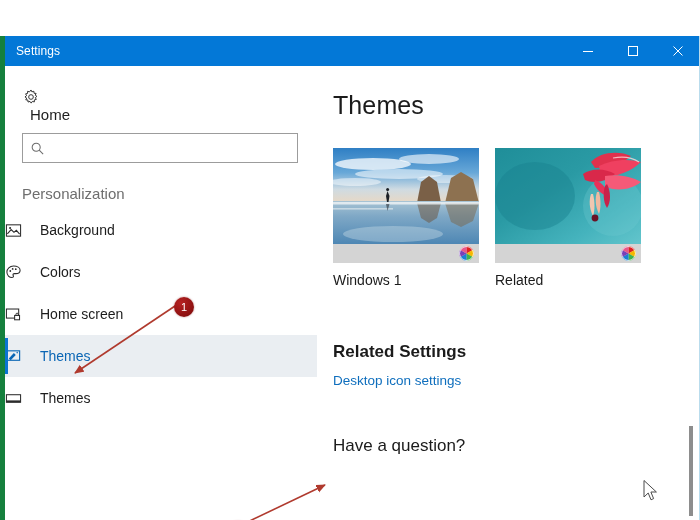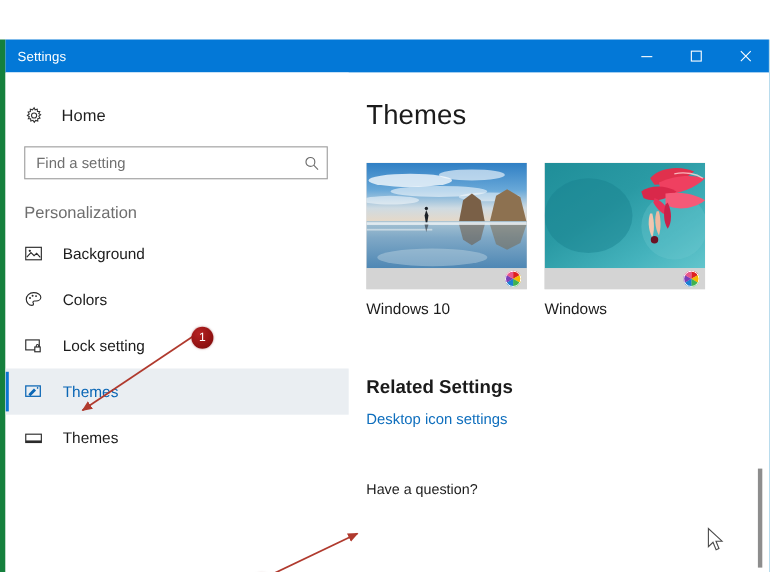--- a/index.html
+++ b/index.html
@@ -72,24 +72,24 @@
     width: 312px;
     flex: 0 0 312px;
     position: relative;
     background: #ffffff;
     padding-top: 22px;
     box-sizing: border-box;
   }
 
   #home-row {
     display: flex;
-    align-items: center;
     height: 34px;
     padding-left: 17px;
     margin-bottom: 11px;
+    flex-direction: column;
   }
   #home-row .ico { width: 26px; display: flex; align-items: center; }
   #home-label {
     font-size: 15px;
     color: #1f1f1f;
     margin-left: 8px;
   }
 
   #search-wrap {
     margin: 0 19px 0 17px;
@@ -122,21 +122,20 @@
     font-size: 15px;
     color: #6e6e6e;
     margin: 22px 0 7px 17px;
   }
 
   .nav-item {
     position: relative;
     height: 42px;
     display: flex;
     align-items: center;
-    padding-left: 17px;
     box-sizing: border-box;
   }
   .nav-item .ico {
     width: 24px;
     display: flex;
     align-items: center;
     justify-content: flex-start;
   }
   .nav-item .nav-label {
     font-size: 14px;
@@ -221,21 +220,21 @@
   }
   #related-link {
     display: inline-block;
     font-size: 13.5px;
     color: #0e6ebd;
     margin-top: 11px;
     text-decoration: none;
     cursor: pointer;
   }
   #question-heading {
-    font-size: 13px;
+    font-size: 17px;
     color: #1b1b1b;
     margin: 47px 0 0 0;
     font-weight: normal;
   }
 
   
   #scroll-track {
     position: absolute;
     right: 4px;
     top: 0;
@@ -311,21 +310,20 @@
             <g fill="none" stroke="#333333" stroke-width="1.1">
               <circle cx="10" cy="10" r="2.6"></circle>
               <path d="M10 2.2 L11 4.3 L13.2 3.6 L13.4 5.9 L15.7 6 L14.7 8 L16.6 9.3 L14.8 10.7 L15.9 12.7 L13.7 13.2 L13.7 15.5 L11.5 14.9 L10.2 16.8 L8.9 14.9 L6.7 15.6 L6.5 13.3 L4.2 13.2 L5.2 11.2 L3.3 9.9 L5.1 8.5 L4 6.5 L6.2 6 L6.2 3.7 L8.4 4.3 Z"></path>
             </g>
           </svg>
         </span>
         <span id="home-label">Home</span>
       </div>
 
       <div id="search-wrap">
-        <input id="search-input" type="text" placeholder="Find a setting" style="">
         <span id="search-icon-box">
           <svg width="15" height="15" viewBox="0 0 16 16">
             <g fill="none" stroke="#6b6b6b" stroke-width="1.1">
               <circle cx="6.6" cy="6.6" r="4.3"></circle>
               <path d="M9.8 9.8 L14 14"></path>
             </g>
           </svg>
         </span>
       </div>
 
@@ -355,21 +353,21 @@
       </div>
 
       <div class="nav-item">
         <span class="ico">
           <svg width="17" height="17" viewBox="0 0 18 18">
             <rect x="1.5" y="3.2" width="13" height="9.6" fill="none" stroke="#2b2b2b" stroke-width="1.1"></rect>
             <rect x="10.2" y="10" width="5.2" height="4.6" fill="#ffffff" stroke="#2b2b2b" stroke-width="1.1"></rect>
             <path d="M11.6 10 V8.8 a1.2 1.2 0 0 1 2.4 0 V10" fill="none" stroke="#2b2b2b" stroke-width="1"></path>
           </svg>
         </span>
-        <span class="nav-label">Lock setting</span>
+        <span class="nav-label">Home screen</span>
       </div>
 
       <div class="nav-item selected">
         <span class="ico">
           <svg width="17" height="17" viewBox="0 0 18 18">
             <rect x="1.5" y="3" width="14" height="10" fill="none" stroke="#0a66b5" stroke-width="1.2"></rect>
             <path d="M4 11 L9.4 5.4 L11.4 7.4 L6 13 Z" fill="#0a66b5"></path>
             <path d="M11.9 4.9 L12.9 3.9 L13.9 4.9 L12.9 5.9 Z" fill="#0a66b5"></path>
           </svg>
         </span>
@@ -437,21 +435,21 @@
                   <path d="M10 10 L18.7 5 A10 10 0 0 1 18.7 15 Z" fill="#f5b800"></path>
                   <path d="M10 10 L18.7 15 A10 10 0 0 1 10 20 Z" fill="#3fb34f"></path>
                   <path d="M10 10 L10 20 A10 10 0 0 1 1.3 15 Z" fill="#1a7fd4"></path>
                   <path d="M10 10 L1.3 15 A10 10 0 0 1 1.3 5 Z" fill="#7a3fb8"></path>
                   <path d="M10 10 L1.3 5 A10 10 0 0 1 10 0 Z" fill="#e8568a"></path>
                   <circle cx="10" cy="10" r="9.3" fill="none" stroke="#ffffff" stroke-width="1.2"></circle>
                 </g>
               </svg>
             </div>
           </div>
-          <div class="theme-name">Windows 10</div>
+          <div class="theme-name">Windows 1</div>
         </div>
 
         <div class="theme-tile">
           <div class="theme-thumb">
             <div class="thumb-art">
               <svg width="146" height="96" viewBox="0 0 146 96" preserveAspectRatio="none">
                 <defs>
                   <linearGradient id="teal" x1="0" y1="0" x2="1" y2="1">
                     <stop offset="0%" stop-color="#1f8e99"></stop>
                     <stop offset="40%" stop-color="#2a9aa4"></stop>
@@ -484,21 +482,21 @@
                   <path d="M10 10 L18.7 5 A10 10 0 0 1 18.7 15 Z" fill="#f5b800"></path>
                   <path d="M10 10 L18.7 15 A10 10 0 0 1 10 20 Z" fill="#3fb34f"></path>
                   <path d="M10 10 L10 20 A10 10 0 0 1 1.3 15 Z" fill="#1a7fd4"></path>
                   <path d="M10 10 L1.3 15 A10 10 0 0 1 1.3 5 Z" fill="#7a3fb8"></path>
                   <path d="M10 10 L1.3 5 A10 10 0 0 1 10 0 Z" fill="#e8568a"></path>
                   <circle cx="10" cy="10" r="9.3" fill="none" stroke="#ffffff" stroke-width="1.2"></circle>
                 </g>
               </svg>
             </div>
           </div>
-          <div class="theme-name">Windows</div>
+          <div class="theme-name">Related</div>
         </div>
 
       </div>
 
       <h2 id="related-heading">Related Settings</h2>
       <a id="related-link">Desktop icon settings</a>
       <h2 id="question-heading">Have a question?</h2>
 
       <div id="scroll-track">
         <div id="scroll-thumb"></div>

